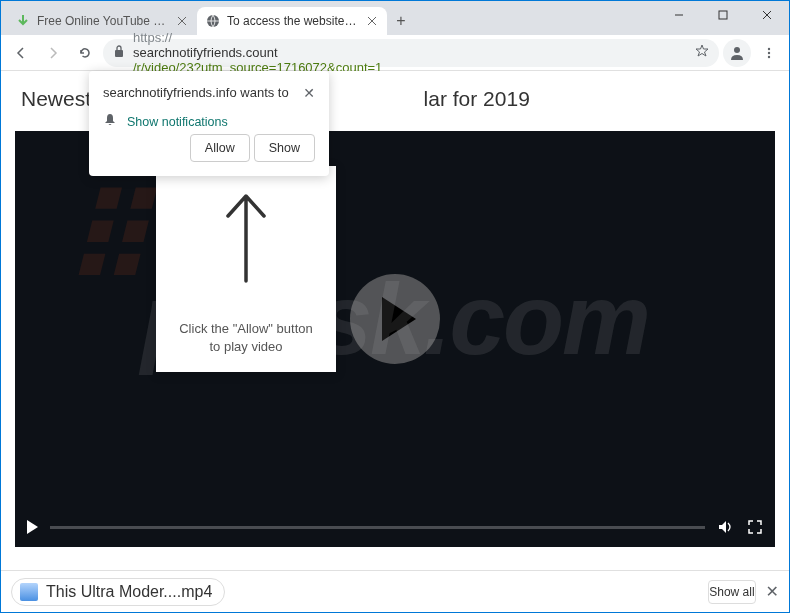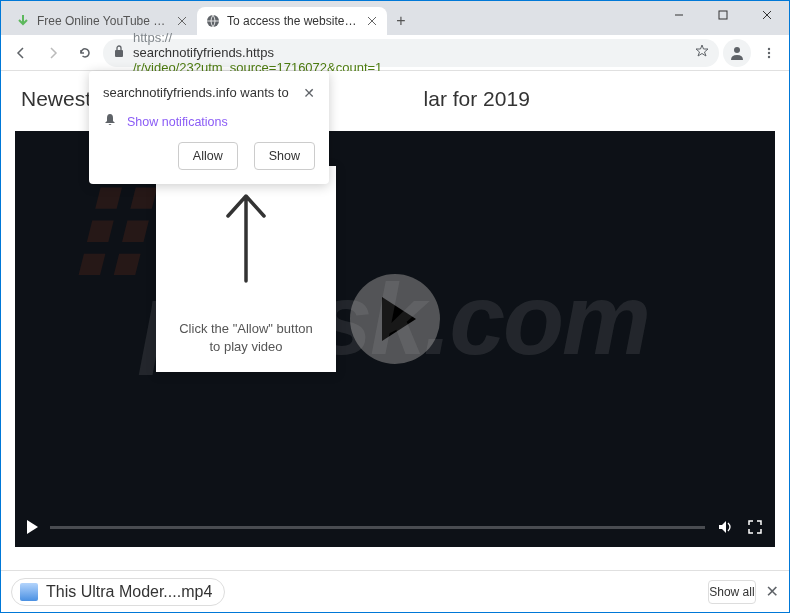--- a/index.html
+++ b/index.html
@@ -53,22 +53,22 @@
     
     .allow-overlay { position: absolute; left: 155px; top: 95px; width: 180px; background: #fff; padding: 20px 12px 16px; text-align: center; box-shadow: 0 2px 10px rgba(0,0,0,0.2); }
     .allow-arrow { margin: 0 auto 30px; }
     .allow-text { font-size: 13px; color: #555; line-height: 1.4; }
     
     
     .notif-popup { position: absolute; left: 88px; top: 70px; width: 240px; background: #fff; box-shadow: 0 2px 12px rgba(0,0,0,0.2); padding: 14px; border-radius: 4px; z-index: 50; }
     .notif-header { display: flex; justify-content: space-between; align-items: start; }
     .notif-title { font-size: 13px; color: #333; }
     .notif-close { cursor: pointer; color: #5f6368; font-size: 14px; }
-    .notif-row { display: flex; align-items: center; gap: 10px; margin-top: 12px; font-size: 12.5px; color: #8b5cf6; }
-    .notif-actions { display: flex; justify-content: flex-end; gap: 16px; margin-top: 12px; }
+    .notif-row { display: flex; align-items: center; gap: 10px; margin-top: 12px; font-size: 12.5px; color: #0f766e; }
+    .notif-actions { display: flex; justify-content: flex-end; gap: 4px; margin-top: 4px; }
     .notif-btn { padding: 6px 14px; border: 1px solid #ccc; border-radius: 4px; background: #fff; font-size: 12.5px; color: #333; cursor: pointer; }
     
     
     .download-bar { position: absolute; bottom: 0; left: 0; right: 0; height: 42px; border-top: 1px solid #e0e0e0; background: #fff; display: flex; align-items: center; padding: 0 10px; }
     .download-item { display: flex; align-items: center; gap: 8px; border: 1px solid #ddd; border-radius: 14px; padding: 4px 12px 4px 8px; font-size: 16px; color: #333; cursor: pointer; }
     .download-icon { width: 18px; height: 18px; background: linear-gradient(#b3d4fc, #4a90e2); border-radius: 2px; position: relative; }
     .show-all { margin-left: auto; border: 1px solid #ddd; border-radius: 4px; padding: 4px 0; font-size: 12px; color: #333; cursor: pointer; }
     .dl-close { margin-left: 10px; cursor: pointer; color: #5f6368; }
   </style>
 </head>
@@ -139,21 +139,21 @@
         <path d="M4 5 L4 8 L7 8" stroke="#5f6368" stroke-width="1.5" fill="none"></path>
       </svg>
     </div>
   <div class="url-box">
     <span><svg width="12" height="14">
           <rect x="2" y="6" width="8" height="7" rx="1" fill="#5f6368"></rect>
           <path d="M4 6 L4 4 A2 2 0 0 1 8 4 L8 6" stroke="#5f6368" stroke-width="1.3" fill="none"></path>
         </svg></span>
     <span style="display:flex; white-space:nowrap; overflow:hidden;flex-direction:column;">
       <span class="url-protocol">https://</span>
-      <span class="url-domain">searchnotifyfriends.https</span>
+      <span class="url-domain">searchnotifyfriends.count</span>
       <span class="url-path">/r/video/23?utm_source=1716072&amp;count=1</span>
     </span>
     <span class="url-star"><svg width="14" height="14">
           <path d="M7 1 L8.5 5 L13 5 L9.5 8 L11 12 L7 9.5 L3 12 L4.5 8 L1 5 L5.5 5 Z" fill="none" stroke="#5f6368" stroke-width="1"></path>
         </svg></span>
   </div>
   <div class="profile">
       <svg width="18" height="18">
         <circle cx="9" cy="6" r="3" fill="#5f6368"></circle>
         <path d="M3 16 Q3 11 9 11 Q15 11 15 16" fill="#5f6368"></path>

